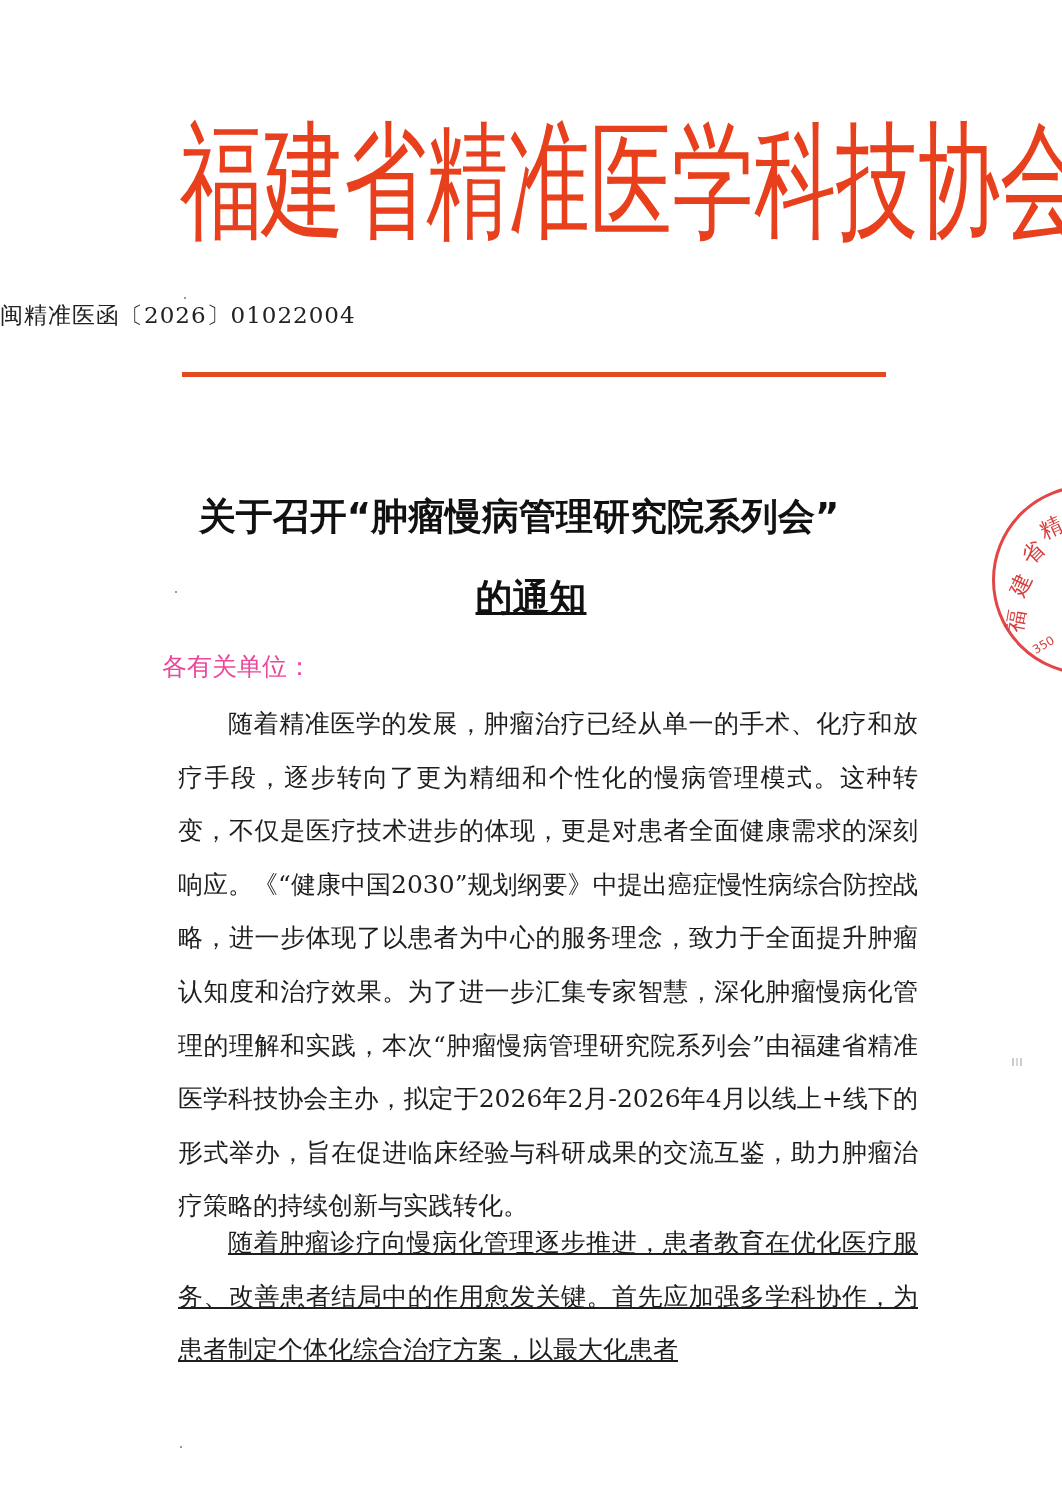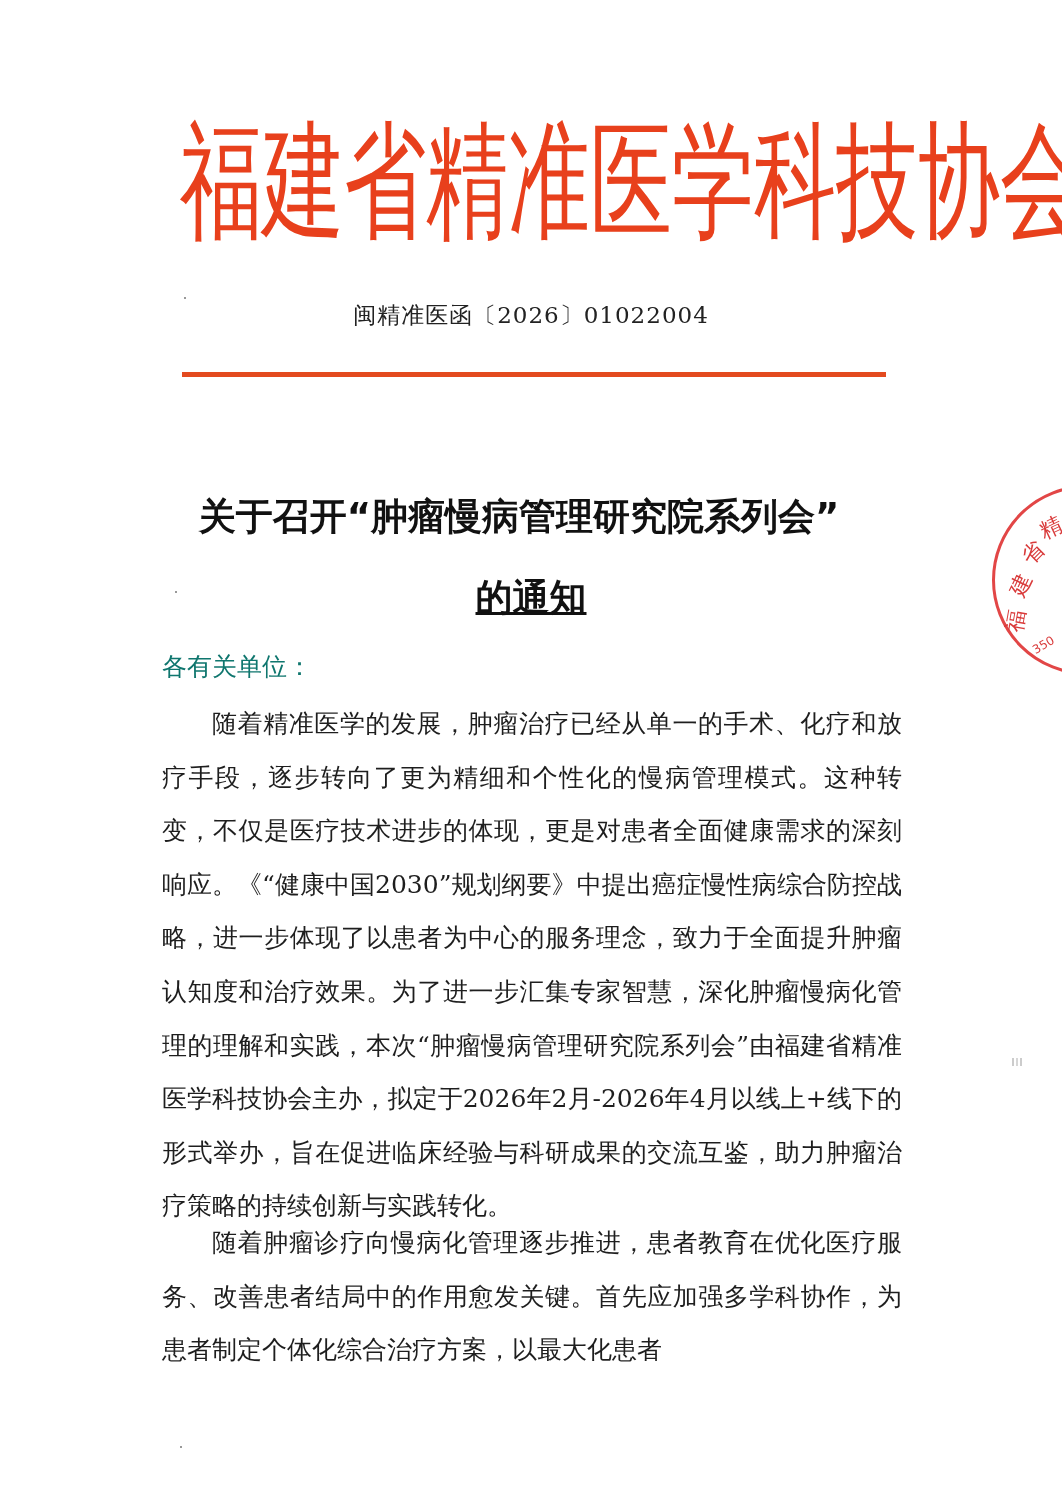--- a/index.html
+++ b/index.html
@@ -33,21 +33,21 @@
       display: inline-block;
       transform: scaleY(1.55);
       transform-origin: center;
       font-weight: normal;
     }
     .doc-number {
       position: absolute;
       top: 300px;
       left: 0;
       width: 1062px;
-      text-align: center;
+      text-align: left;
       font-size: 23px;
       color: #222;
       letter-spacing: 1px;
     }
     .red-rule {
       position: absolute;
       left: 182px;
       top: 372px;
       width: 704px;
       height: 5px;
@@ -60,37 +60,37 @@
       text-align: center;
       font-family: "DejaVu Sans", "Liberation Sans", sans-serif;
       font-weight: bold;
       font-size: 37px;
       color: #111;
     }
     .title-1 { top: 492px; left: -12px; }
     .title-2 { top: 573px; text-decoration: underline; }
     .body-text {
       position: absolute;
-      left: 162px;
+      left: 178px;
       width: 740px;
       font-size: 25px;
       line-height: 53.6px;
       color: #1e1e1e;
       text-align: justify;
       text-align-last: left;
     }
     .salutation {
       position: absolute;
       left: 162px;
       top: 650px;
       font-size: 25px;
-      color: #0f766e;
+      color: #ec4899;
     }
     .para-1 { top: 697px; }
-    .para-2 { top: 1216px; }
+    .para-2 { top: 1216px; text-decoration: underline; }
     .indent { text-indent: 50px; }
     .seal {
       position: absolute;
       left: 992px;
       top: 485px;
       width: 190px;
       height: 190px;
       border: 3px solid #e24646;
       border-radius: 50%;
       box-sizing: border-box;

